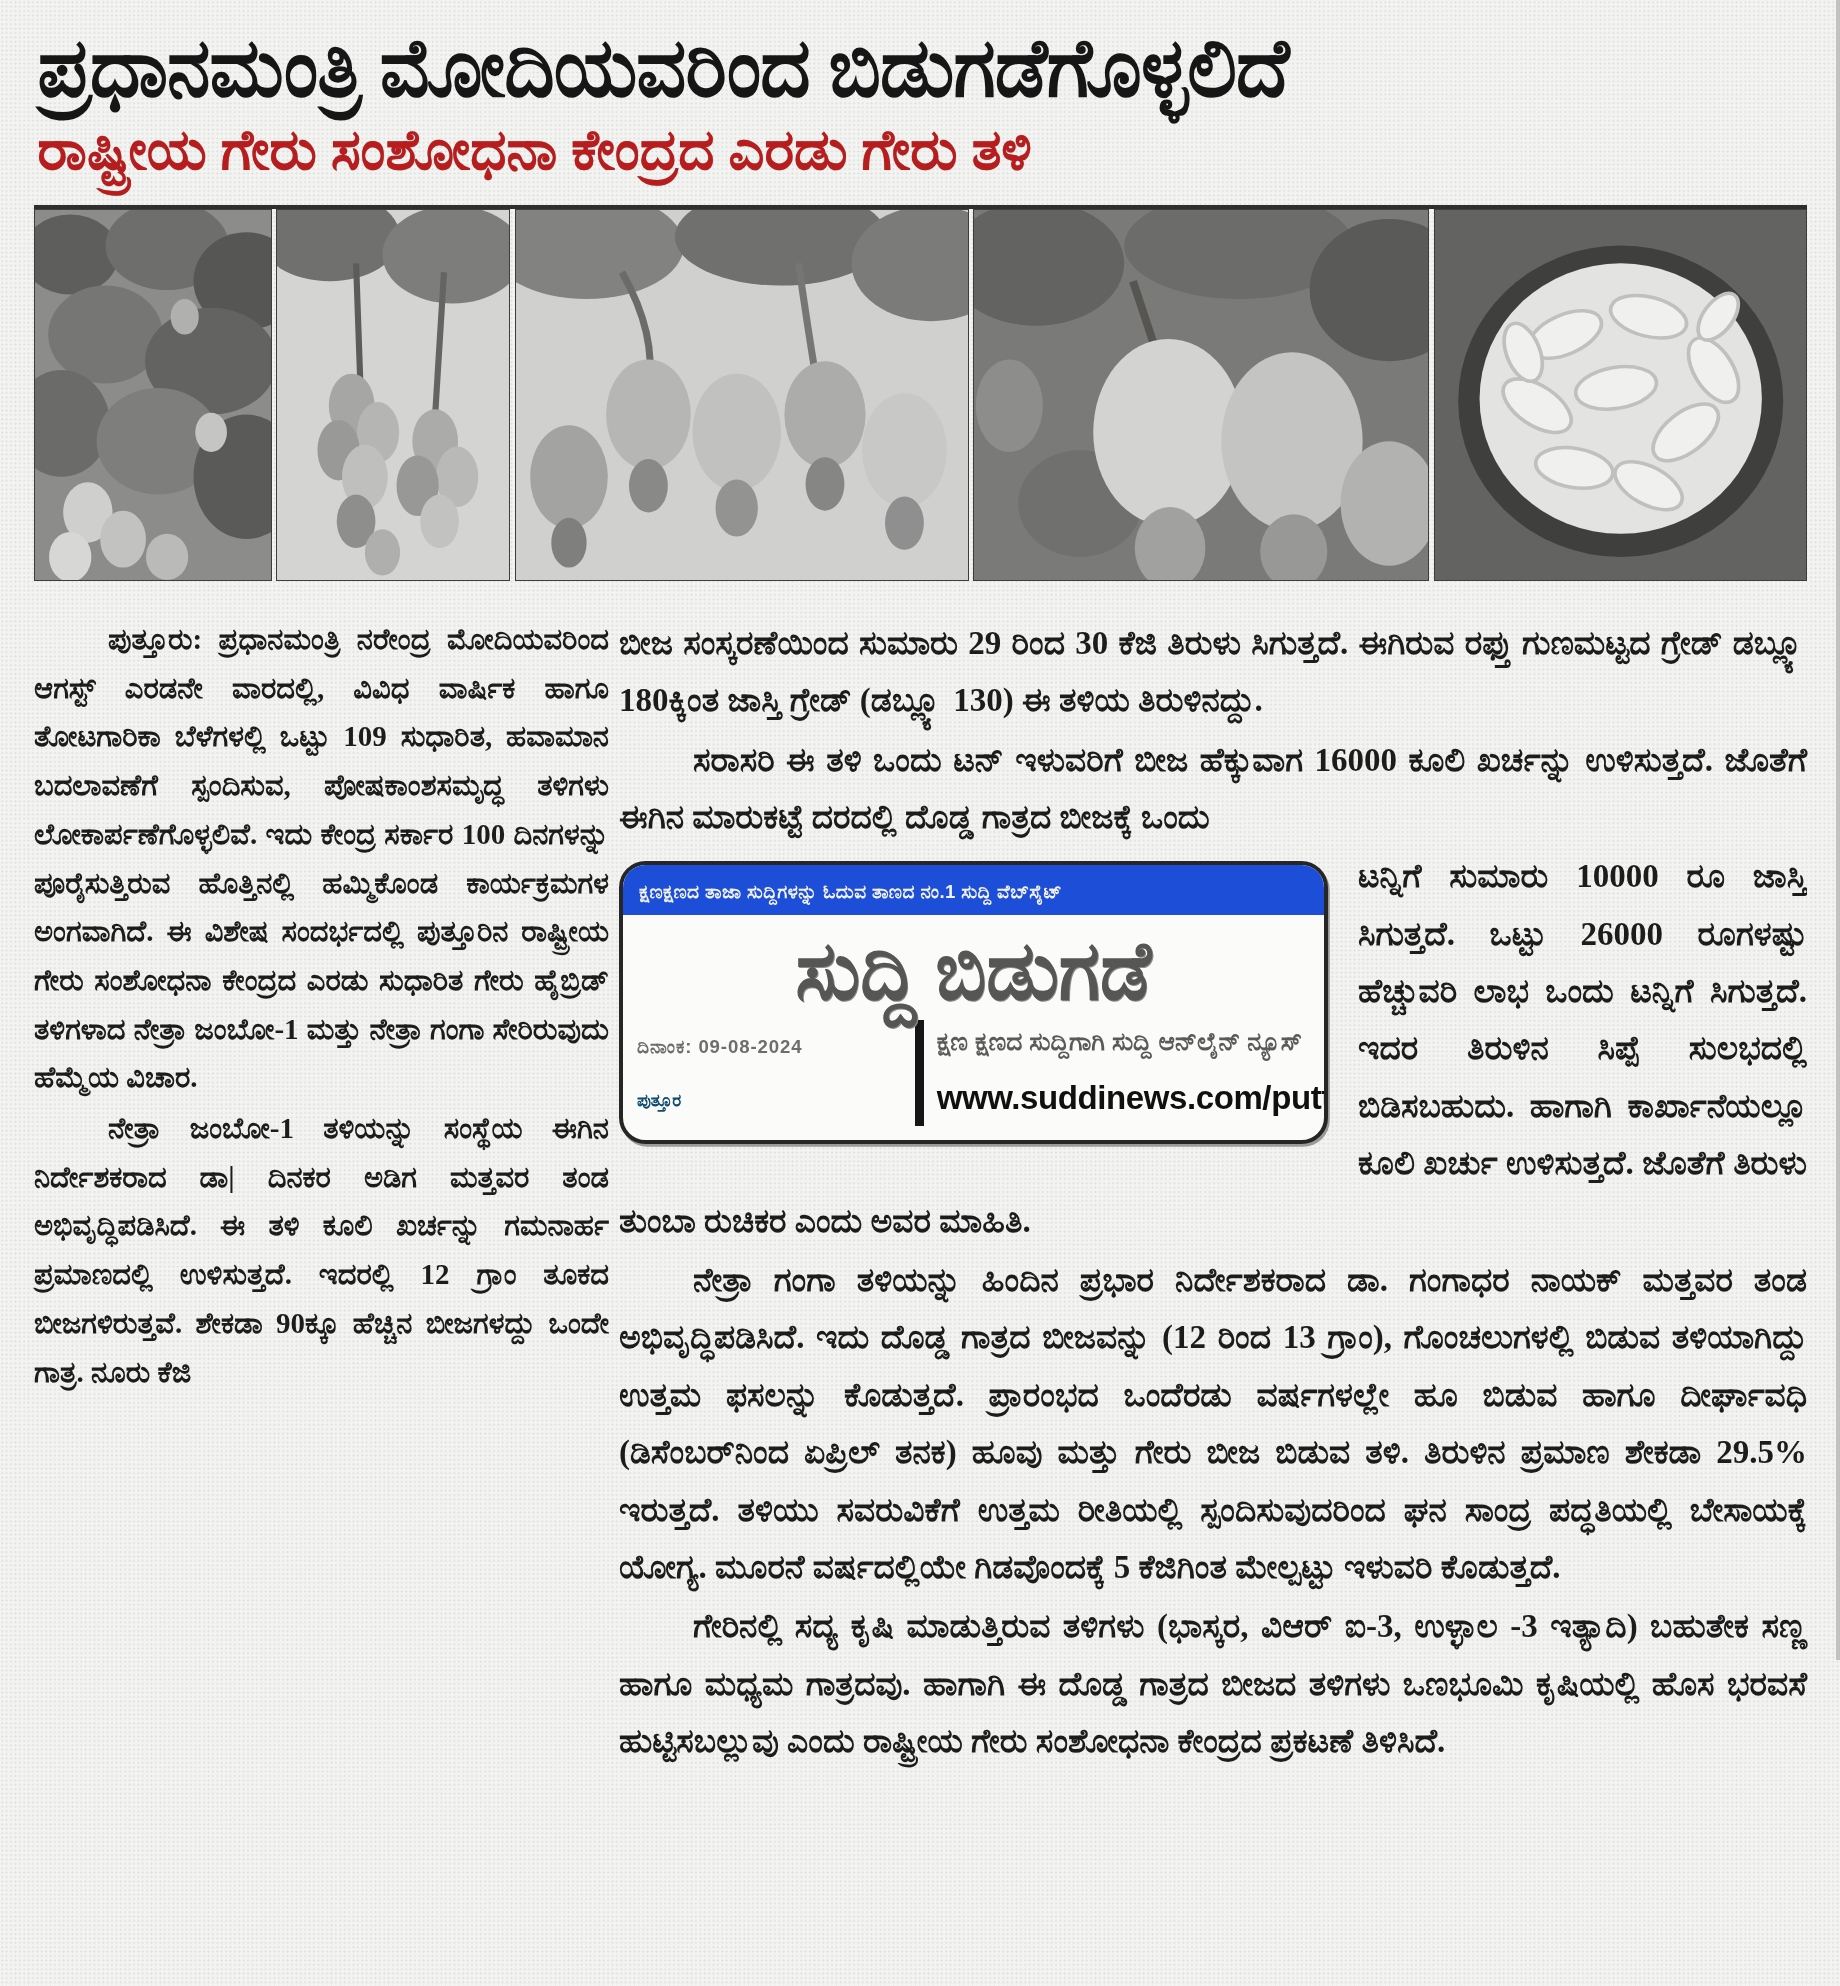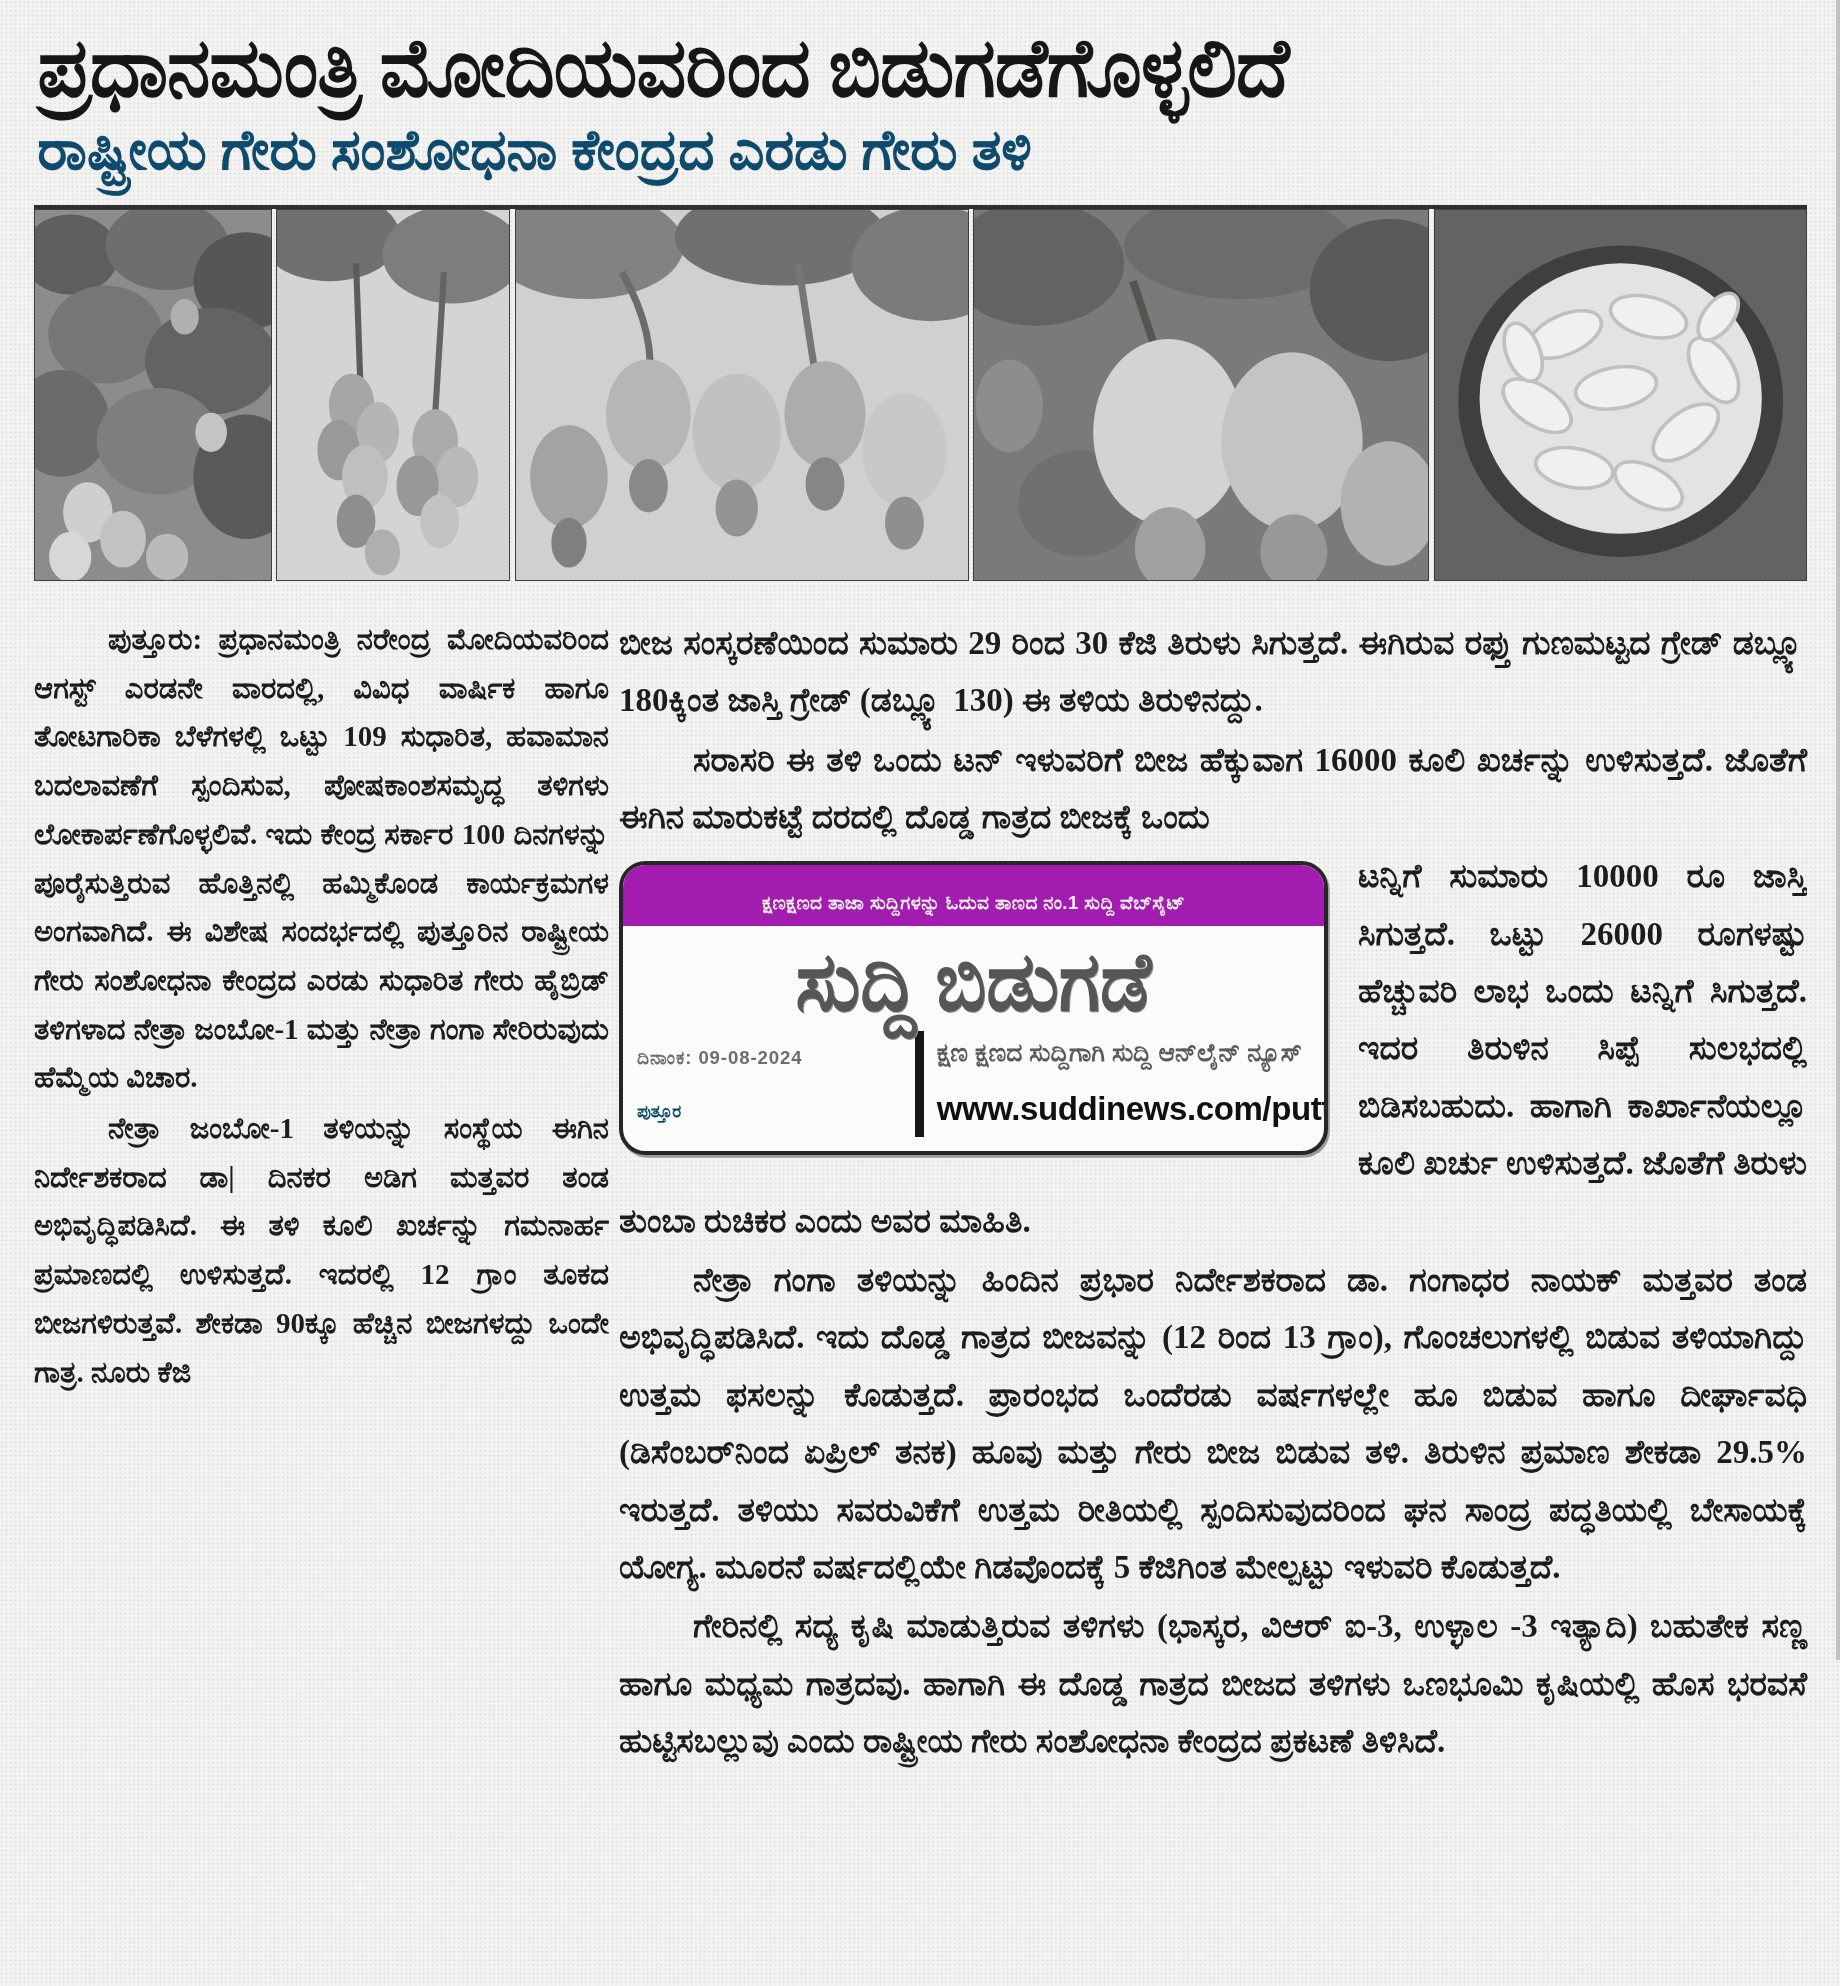--- a/index.html
+++ b/index.html
@@ -15,21 +15,21 @@
   .page{position:relative;width:1841px;height:1660px;box-sizing:border-box;padding:16px 34px 8.9px 34px;}
   .scan-edge{position:absolute;right:0;top:0;width:5.3px;height:100%;background:#c2c2c0;}
 
   
   .headline{
     font-size:78px;line-height:1.18;font-weight:800;color:#161616;
     letter-spacing:-0.9px;white-space:nowrap;margin:3.5px 0 1.8px 3.5px;
     transform:scaleY(1.05);transform-origin:top left;
   }
   .subheadline{
-    font-size:56px;line-height:1.1;font-weight:700;color:#0c4a6e;
+    font-size:56px;line-height:1.1;font-weight:700;color:#b91c1c;
     white-space:nowrap;margin:8.9px 0 0 3.5px;
     text-shadow:0 0 0.9px #8a8a8a;
   }
 
   
   .photo-strip{
     display:flex;gap:4.4px;margin-top:23px;height:372px;
     border-top:4.4px solid #2b2b2b;
     filter:contrast(.95);
   }
@@ -52,25 +52,25 @@
   
   .logo-inset{
     float:left;width:709px;box-sizing:border-box;
     margin:12.4px 30px 8.9px 0;
     border:4.4px solid #262626;border-radius:26.6px;
     background:#fbfbf9;
     box-shadow:1.8px 2.7px 0 #9a9a98;
     overflow:hidden;
   }
   .logo-band{
-    background:#a21caf;color:#f2f2f0;
+    background:#1d4ed8;color:#f2f2f0;
     font-family:"Liberation Sans","DejaVu Sans",sans-serif;
     font-size:18.6px;font-weight:700;letter-spacing:0.4px;
-    padding:22px 16px 7px 16px;border-radius:17.7px 17.7px 0 0;
-    white-space:nowrap;overflow:hidden;text-align:center;
+    padding:11px 16px 7px 16px;border-radius:17.7px 17.7px 0 0;
+    white-space:nowrap;overflow:hidden;text-align:left;
   }
   .logo-title{
     font-size:76px;font-weight:800;color:#565654;text-align:center;
     line-height:1.15;padding:8.9px 5.3px 3.5px 5.3px;
     text-shadow:0.9px 0.9px 0 #8d8d8b;
     transform:scaleY(1.08);transform-origin:center top;
   }
   .logo-bottom{display:flex;align-items:stretch;padding:5.3px 14px 14px 14px;gap:12.4px;}
   .logo-date-col{
     flex:0 0 266px;display:flex;flex-direction:column;justify-content:center;align-items:flex-start;

